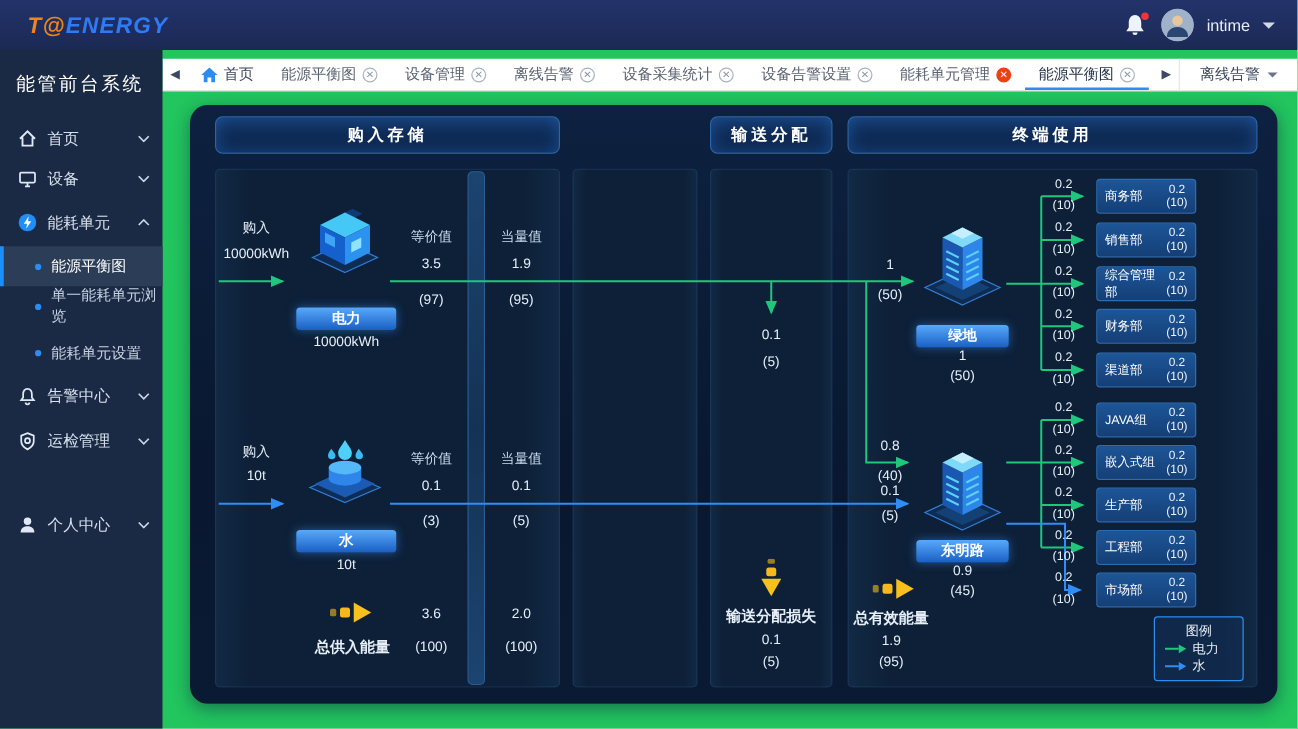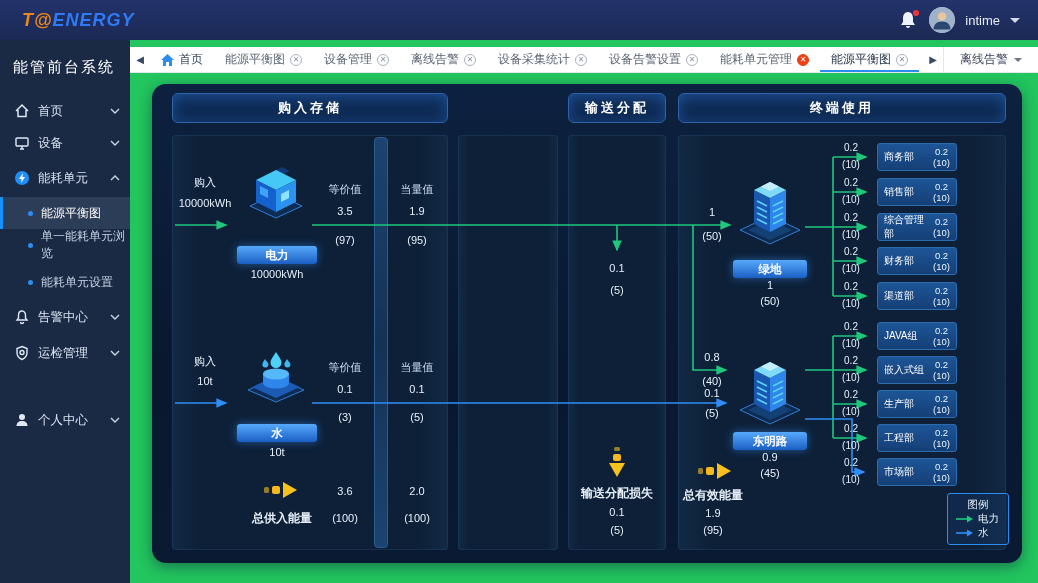--- a/index.html
+++ b/index.html
@@ -78,23 +78,23 @@
   .nodeicon { position:absolute; z-index:6; }
   .flowlab { position:absolute; left:673px; width:52px; text-align:center; color:#e7eff9;
     font-size:10px; line-height:17px; z-index:6; }
   .dept { position:absolute; left:725px; width:80px; height:28px; border-radius:3px;
     background:linear-gradient(180deg,#1d5597,#153f76); border:1px solid #2e6cb0;
     display:flex; align-items:center; justify-content:space-between; padding:0 6px;
     cursor:pointer; z-index:6; }
   .dept-name { color:#fff; font-size:10px; }
   .dept-vals { display:flex; flex-direction:column; color:#eaf2fb; font-size:9.5px;
     line-height:11px; text-align:center; }
-  .legend { position:absolute; left:771px; top:409px; width:62px; height:52px;
+  .legend { position:absolute; left:771px; top:409px; width:72px; height:52px;
     border:1px solid #2d8cf0; border-radius:3px; background:rgba(20,50,95,.45);
-    color:#e7eff9; font-size:10.5px; padding:4px 0 0 0; text-align:center; z-index:6;margin-left:24px; }
+    color:#e7eff9; font-size:10.5px; padding:4px 0 0 0; text-align:center; z-index:6; }
   .lg-row { display:flex; align-items:center; gap:4px; padding-left:8px; height:14px; }
 </style>
 </head>
 <body>
 
 <div id="app">
 
   <div class="navbar">
     <div class="logo">
       <span class="lp">T@</span><span class="ls">ENERGY</span>

